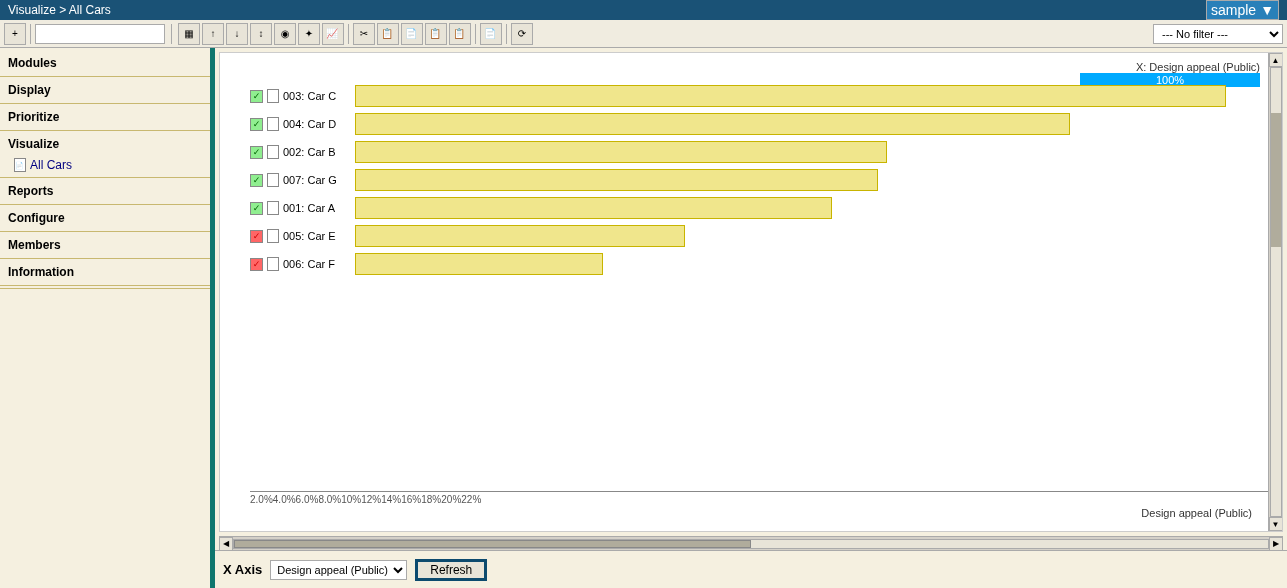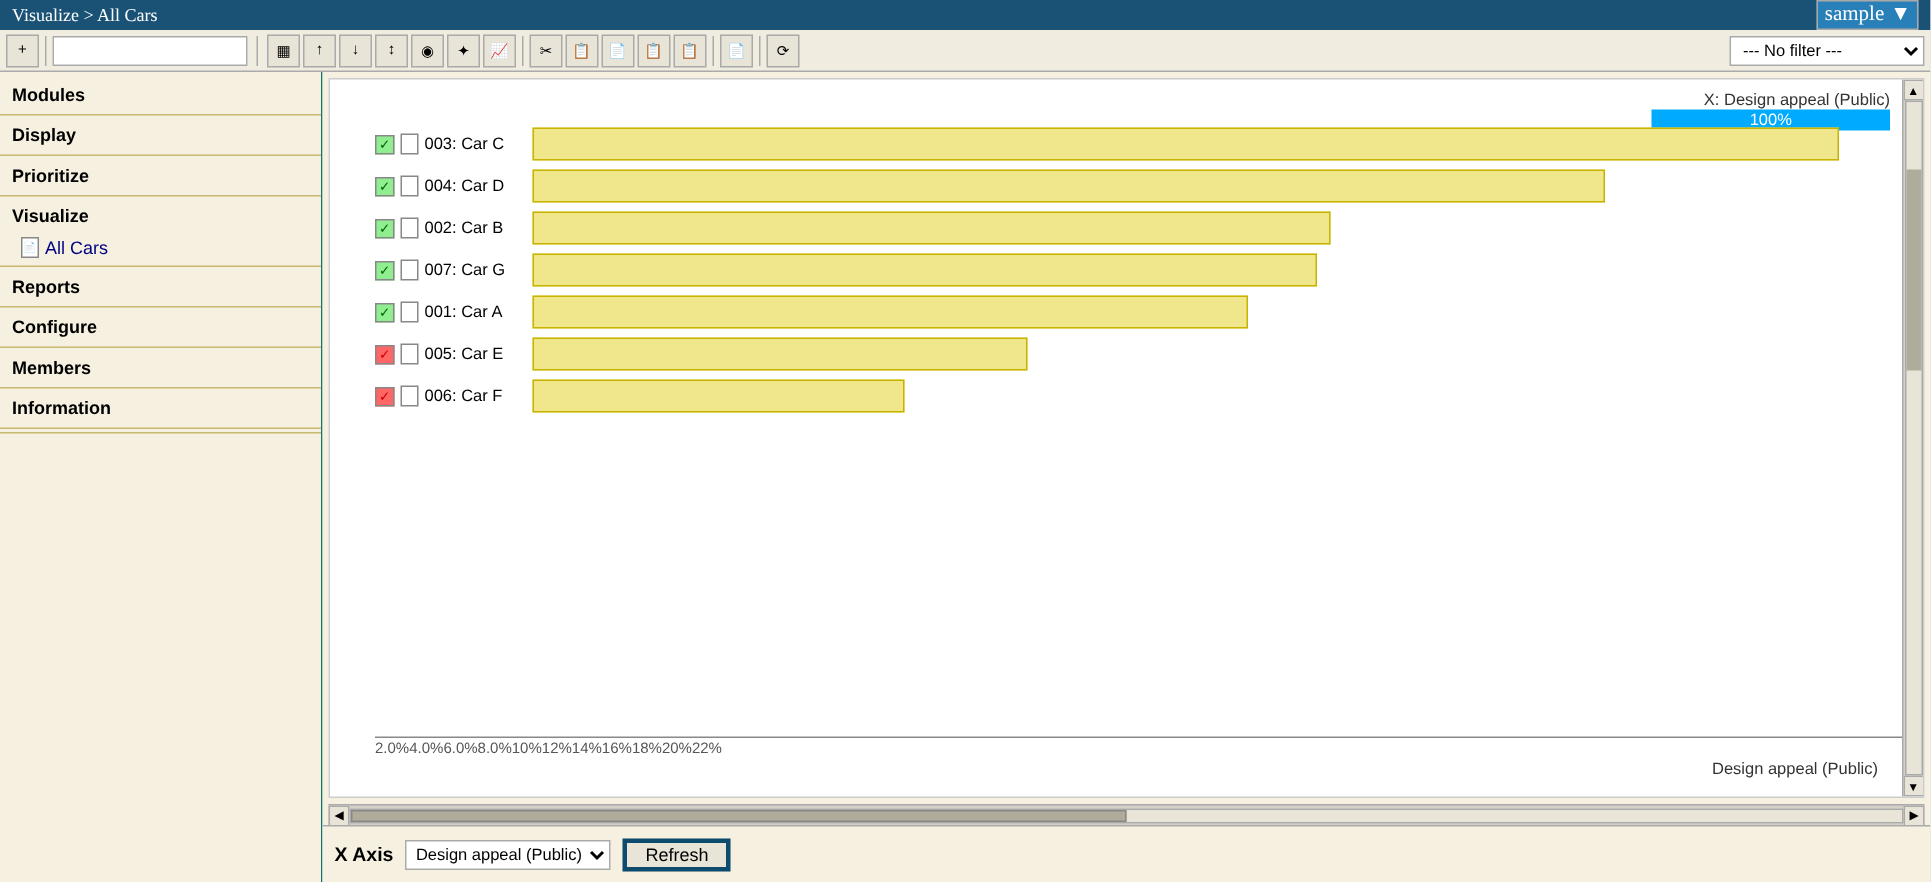--- a/index.html
+++ b/index.html
@@ -8,21 +8,20 @@
     
     #title-bar {
       background: #1a5276;
       color: white;
       height: 20px;
       display: flex;
       align-items: center;
       justify-content: space-between;
       padding: 0 8px;
       font-size: 12px;
-      font-family: Liberation Serif, serif;
     }
     #title-bar .user-area {
       display: flex;
       align-items: center;
       gap: 4px;
     }
     #title-bar .user-dropdown {
       background: #2980b9;
       border: 1px solid #aaa;
       color: white;
@@ -74,21 +73,21 @@
     
     #main {
       display: flex;
       height: calc(588px - 20px - 28px);
     }
 
     
     #sidebar {
       width: 215px;
       background: #f5f0e0;
-      border-right: 1px solid #0f766e;
+      border-right: 5px solid #0f766e;
       padding: 4px 0;
       flex-shrink: 0;
     }
     .sidebar-item {
       padding: 3px 14px;
       cursor: pointer;
       font-size: 12px;
       color: #000080;
     }
     .sidebar-item.section-header {
@@ -146,21 +145,21 @@
     .legend-label {
       font-size: 11px;
       color: #333;
     }
     .legend-bar {
       background: #00aaff;
       color: white;
       text-align: center;
       font-size: 11px;
       padding: 1px 8px;
-      width: 159px;
+      width: 180px;
     }
 
     
     .chart-content {
       position: absolute;
       top: 30px;
       left: 30px;
       right: 10px;
       bottom: 40px;
     }

